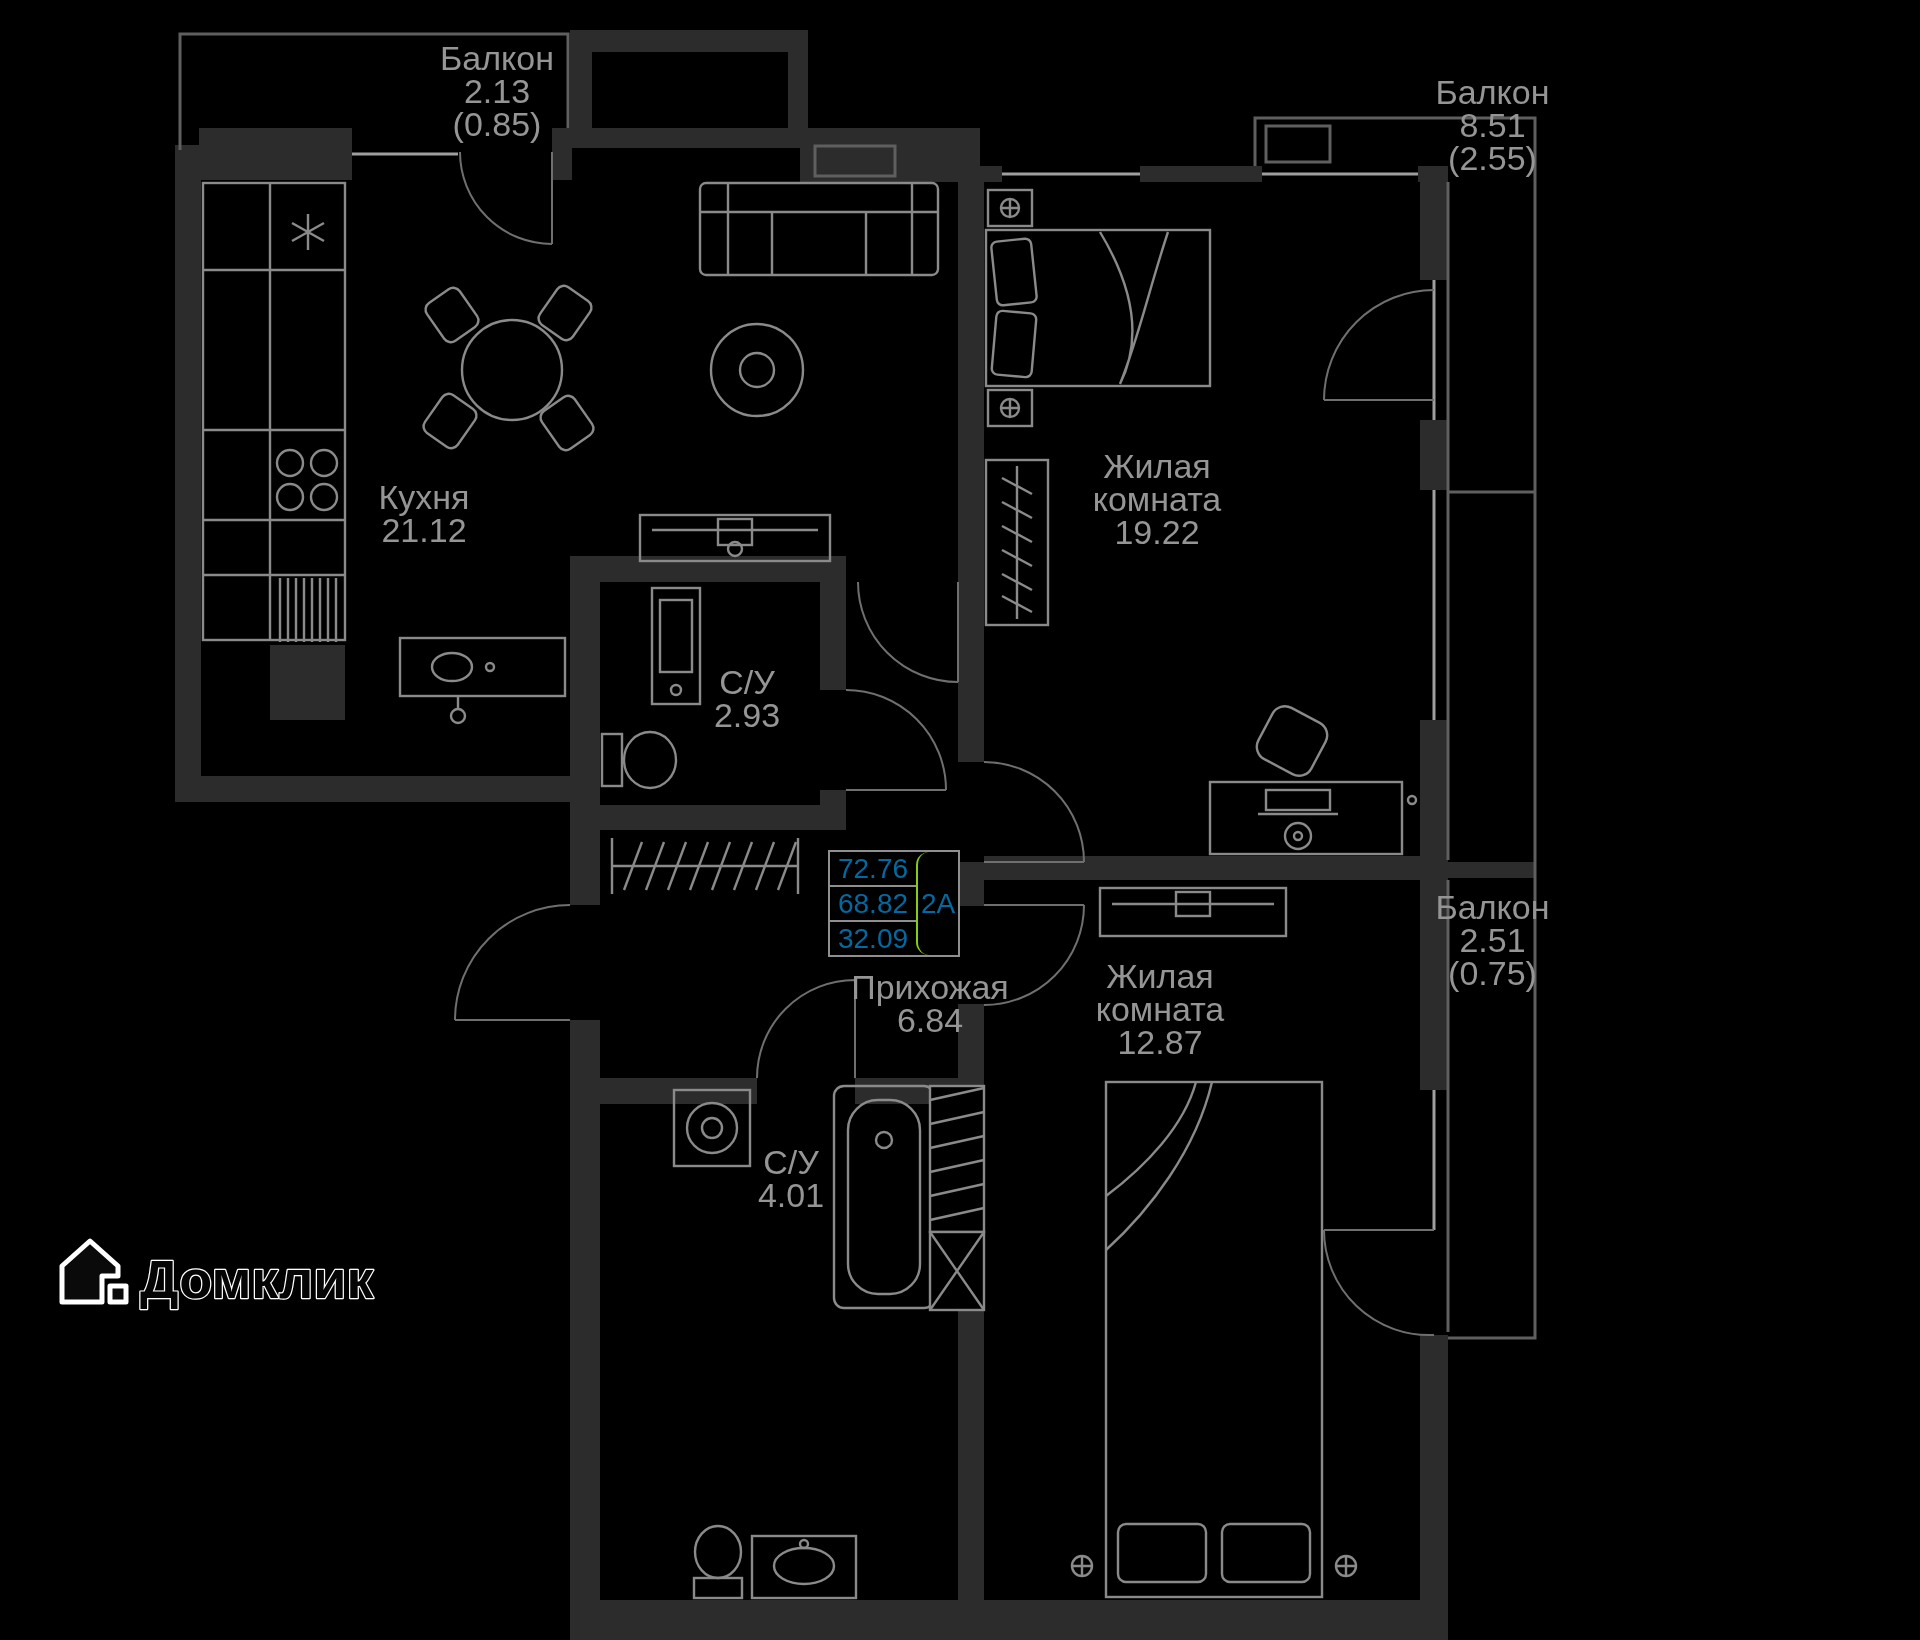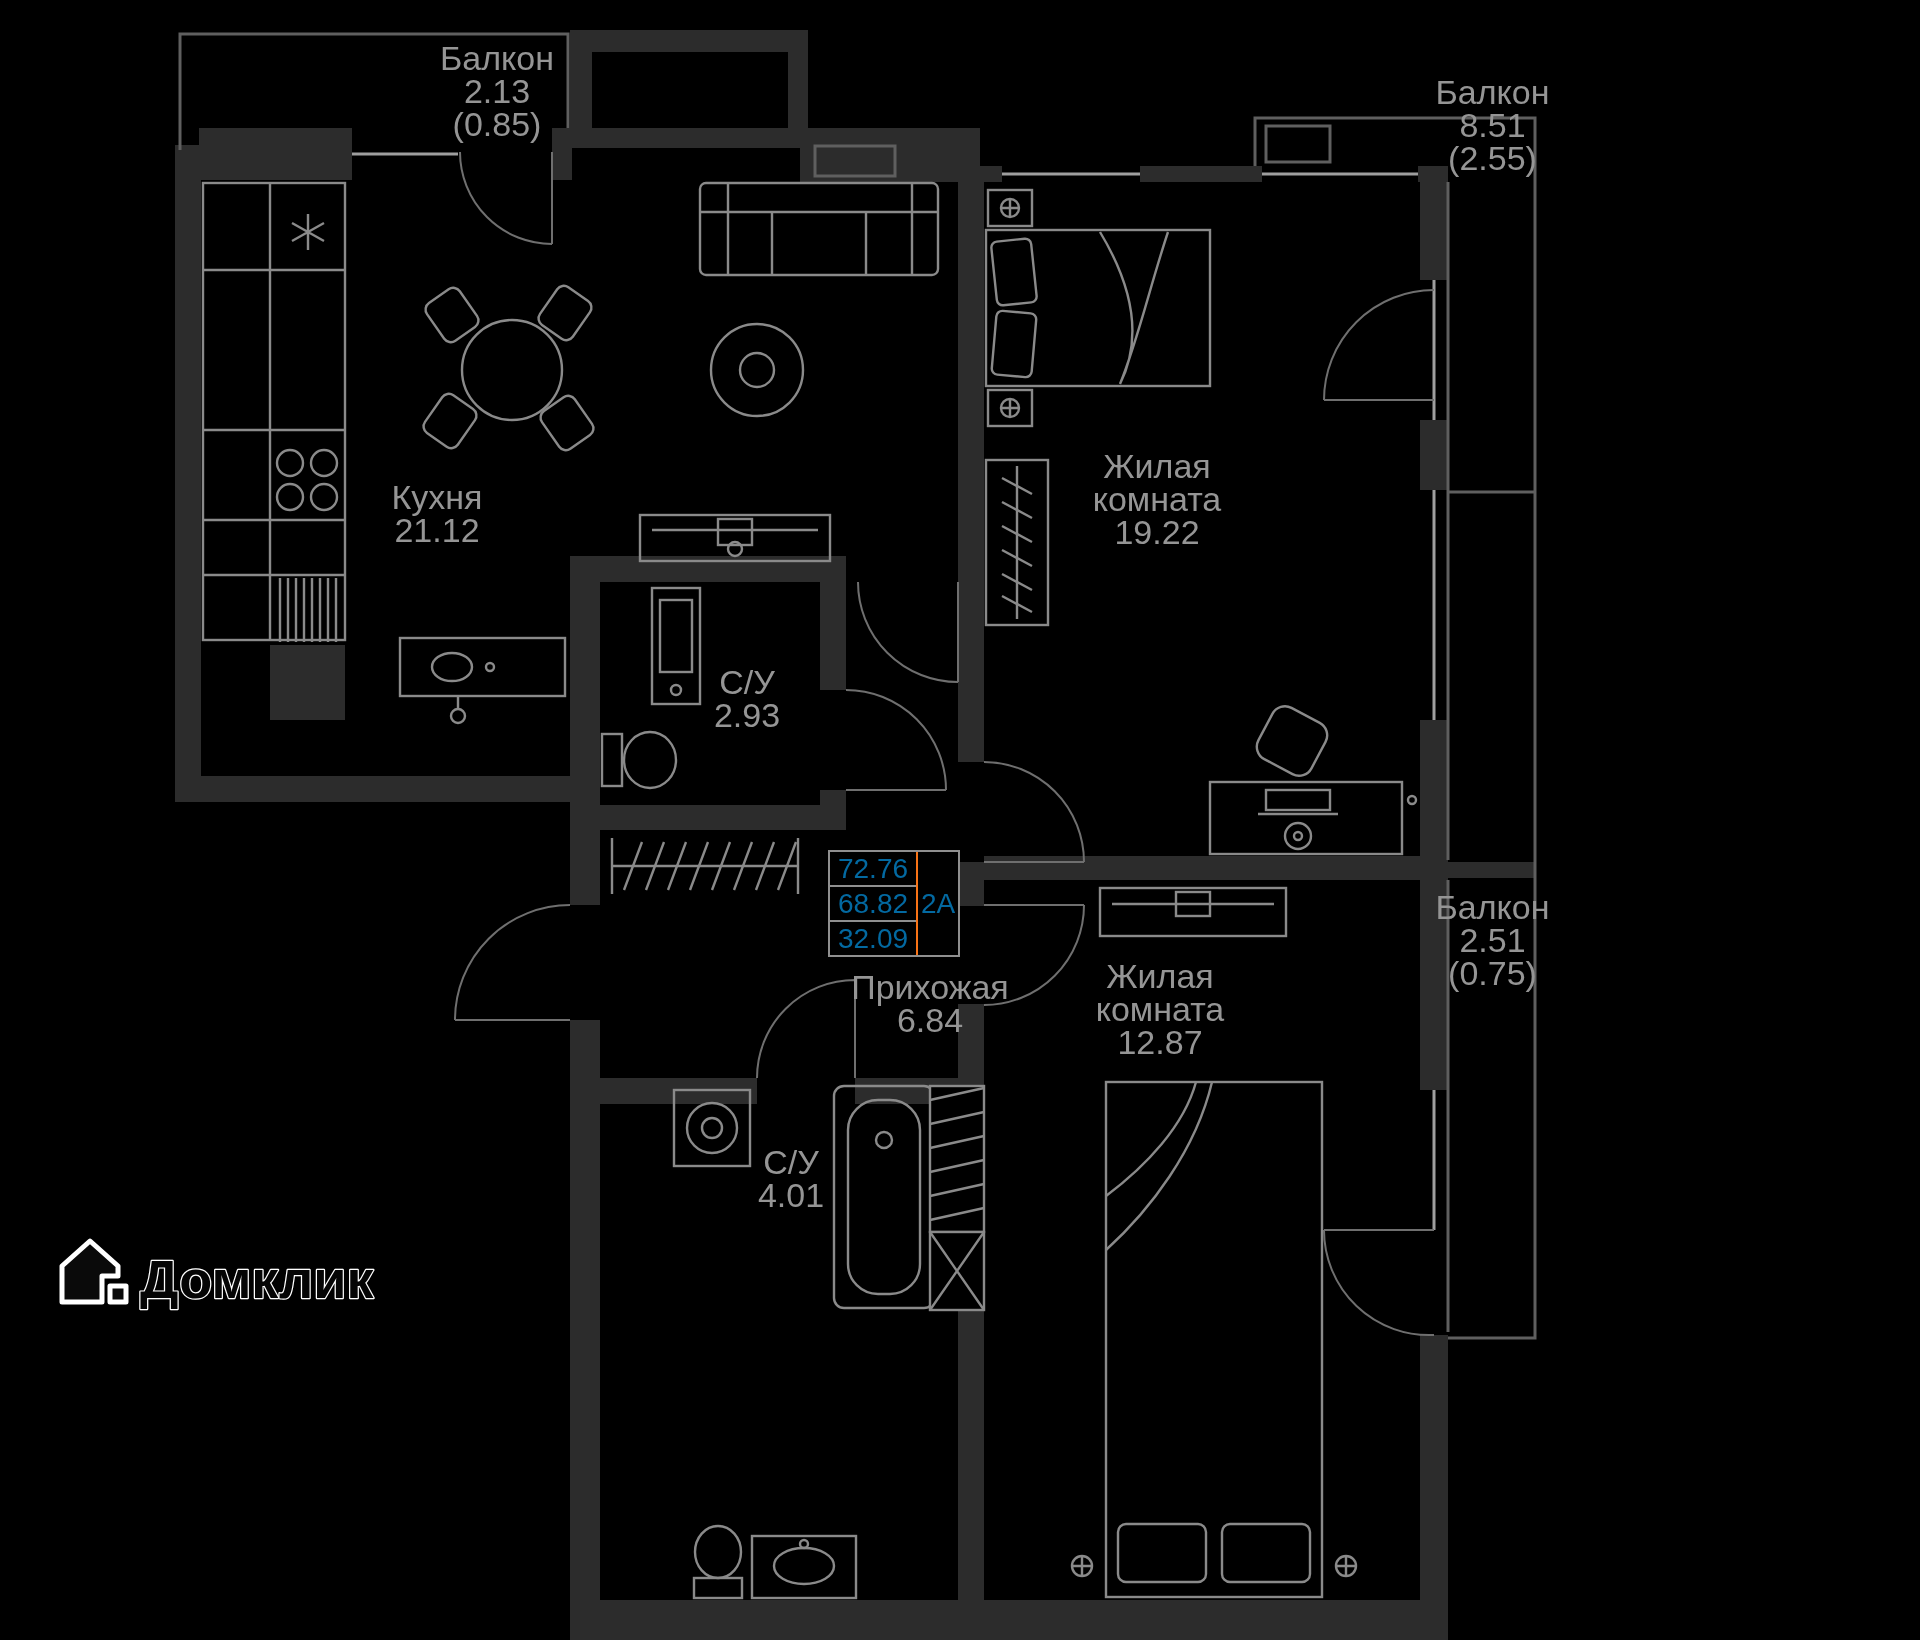--- a/index.html
+++ b/index.html
@@ -15,21 +15,21 @@
   .furn{fill:none;stroke:#8a8a8a;stroke-width:2.4;}
   .furn-fill{fill:#000;stroke:#8a8a8a;stroke-width:2.4;}
   
   .label{position:absolute;text-align:center;color:#959595;font-size:34px;line-height:33px;}
   
   .infobox{position:absolute;left:828px;top:850px;display:flex;border:2px solid #8f8f8f;
            background:#000;color:#0369a1;font-size:28px;}
   .ib-left{width:86px;}
   .ib-cell{height:33px;line-height:33px;text-align:center;border-bottom:2px solid #8f8f8f;}
   .ib-cell:last-child{border-bottom:none;}
-  .ib-right{width:40px;display:flex;align-items:center;justify-content:center;border-left:2px solid #f97316;}
+  .ib-right{width:40px;display:flex;align-items:center;justify-content:center;border-left:2px solid #84cc16;border-radius:13px;}
   .logo{position:absolute;left:52px;top:1228px;}
   .logo-text{font-family:"Liberation Sans",sans-serif;font-size:54px;font-weight:bold;
              fill:#050505;stroke:#fff;stroke-width:2.4;paint-order:stroke;stroke-linejoin:round;}
   .logo-shape{fill:#0a0a0a;stroke:#fff;stroke-width:5;stroke-linejoin:round;}
 </style>
 </head>
 <body>
 
 <div class="stage">
 
@@ -251,21 +251,21 @@
     <div>2.13</div>
     <div>(0.85)</div>
   </div>
 
   <div class="label" style="left:1395px;top:76px;width:195px">
     <div>Балкон</div>
     <div>8.51</div>
     <div>(2.55)</div>
   </div>
 
-  <div class="label" style="left:337px;top:481px;width:200px">
+  <div class="label" style="left:324px;top:481px;width:200px">
     <div>Кухня</div>
     <div>21.12</div>
   </div>
 
   <div class="label" style="left:1057px;top:450px;width:200px">
     <div>Жилая</div>
     <div>комната</div>
     <div>19.22</div>
   </div>
 

